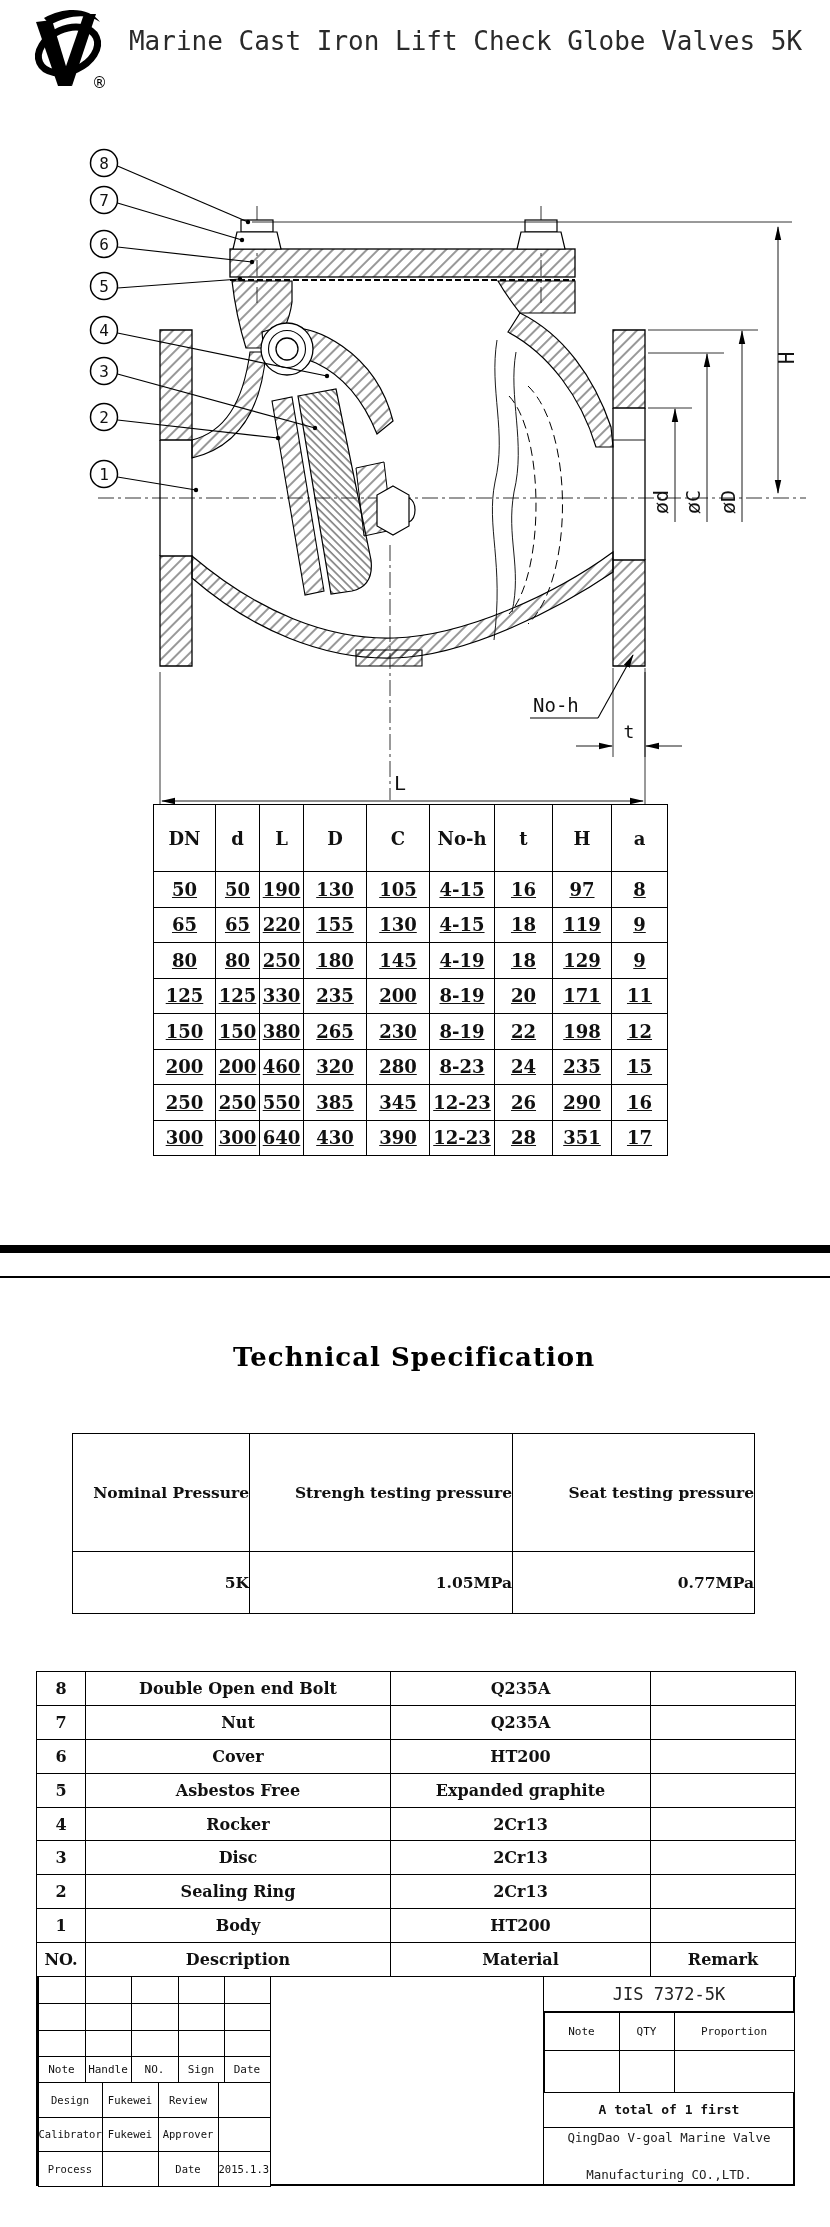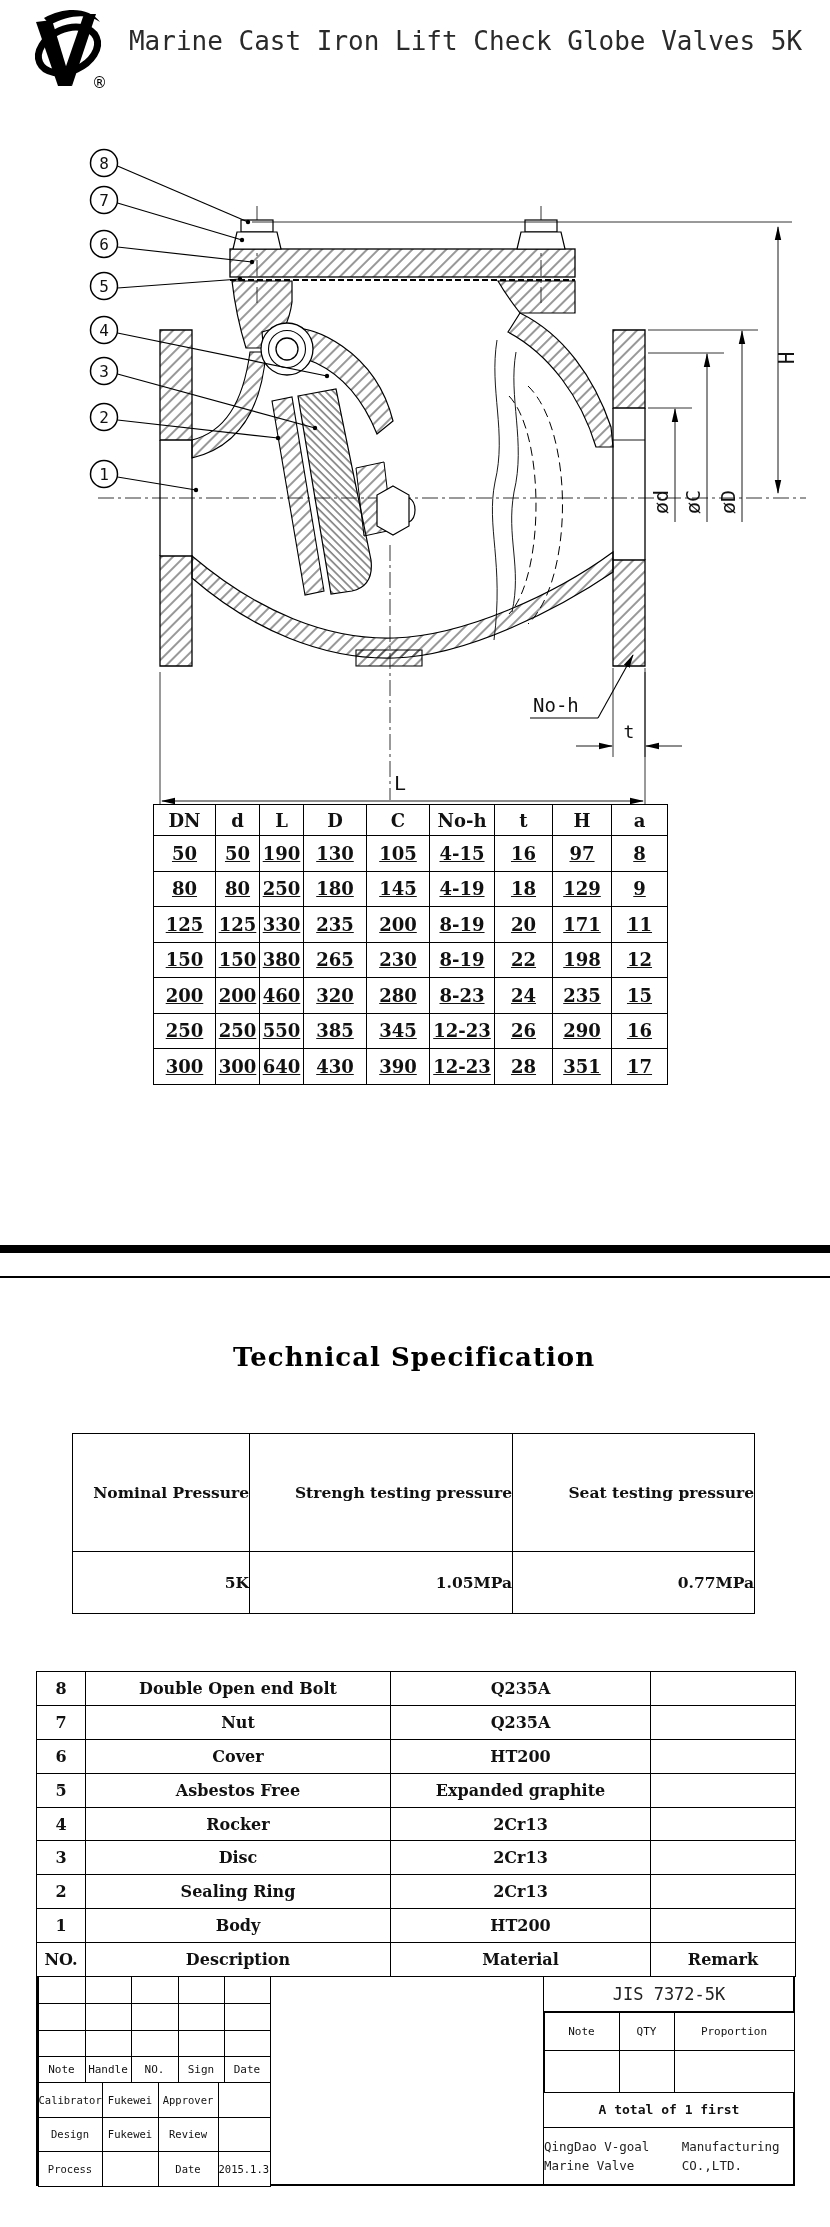--- a/index.html
+++ b/index.html
@@ -7,21 +7,21 @@
   *{box-sizing:border-box;}
   .abs{position:absolute;}
   table{border-collapse:collapse;table-layout:fixed;position:absolute;background:#fff;}
   td,th{padding:0;overflow:hidden;white-space:nowrap;}
 
   
   .hdr-title{left:108px;top:26px;width:715px;font-size:26px;letter-spacing:0px;color:#2a2a2a;text-align:center;}
 
   
   .dimtbl td,.dimtbl th{border:1.6px solid #000;text-align:center;font:bold 18px "DejaVu Serif",serif;}
-  .dimtbl thead tr{height:31px;}
+  .dimtbl thead tr{height:67px;}
   .dimtbl tbody tr{height:35.5px;text-decoration:underline;}
 
   
   .rule-thick{left:0;top:1245px;width:830px;height:8px;background:#000;}
   .rule-thin{left:0;top:1276px;width:830px;height:2px;background:#000;}
 
   
   .spec-title{left:8px;top:1342px;width:812px;text-align:center;font:bold 26px "DejaVu Serif",serif;letter-spacing:1px;color:#000;}
   .spectbl th,.spectbl td{border:1.7px solid #000;text-align:right;font:bold 15.5px "DejaVu Serif",serif;}
   .spectbl thead tr{height:118px;}
@@ -32,21 +32,21 @@
 
   
   .tblock{left:36px;top:1976px;width:759px;height:210px;border:2px solid #000;border-top:none;}
   .tb{border-collapse:collapse;}
   .tb td{border:1.4px solid #000;text-align:center;font:11px "DejaVu Sans Mono",monospace;}
   .signtb td{font-size:10.5px;}
   .drawing-label{left:232px;top:0;width:275px;height:208px;display:flex;align-items:center;justify-content:center;padding-right:70px;font-size:26px;letter-spacing:3px;color:#222;}
   .rblock{left:505px;top:0;width:250px;height:208px;border-left:1.4px solid #000;}
   .jis-cell{left:0;top:0;width:250px;height:36px;border-bottom:1.4px solid #000;display:flex;align-items:center;justify-content:center;font-size:17px;color:#222;}
   .total-cell{left:0;top:116px;width:250px;height:36px;border-bottom:1.4px solid #000;display:flex;align-items:center;justify-content:center;font:bold 13px "DejaVu Sans Mono",monospace;}
-  .company-cell{left:0;top:152px;width:250px;height:56px;display:flex;flex-direction:row;align-items:center;justify-content:flex-end;font-size:12.5px;line-height:1.55;color:#222;}
+  .company-cell{left:0;top:152px;width:250px;height:56px;display:flex;flex-direction:column;align-items:center;justify-content:space-between;font-size:12.5px;line-height:1.55;color:#222;}
 
   
   .draw{left:0;top:0;width:830px;height:840px;}
   .draw path,.draw rect,.draw line,.draw circle{vector-effect:none;}
   .dtext{font-family:"DejaVu Sans Mono",monospace;fill:#111;}
 </style>
 </head>
 <body>
 
 <svg class="abs" style="left:26px;top:6px" width="84" height="86" viewBox="0 0 84 86">
@@ -264,20 +264,31 @@
         <td>50</td>
         <td>190</td>
         <td>130</td>
         <td>105</td>
         <td>4-15</td>
         <td>16</td>
         <td>97</td>
         <td>8</td>
       </tr>
       <tr>
+        <td>65</td>
+        <td>65</td>
+        <td>220</td>
+        <td>155</td>
+        <td>130</td>
+        <td>4-15</td>
+        <td>18</td>
+        <td>119</td>
+        <td>9</td>
+      </tr>
+      <tr>
         <td>80</td>
         <td>80</td>
         <td>250</td>
         <td>180</td>
         <td>145</td>
         <td>4-19</td>
         <td>18</td>
         <td>129</td>
         <td>9</td>
       </tr>
@@ -474,29 +485,29 @@
 
   <table class="tb signtb" style="left:-0.5px;top:106px;width:232px;">
     <colgroup>
         <col style="width:64px">
         <col style="width:56px">
         <col style="width:60px">
         <col style="width:52px">
       </colgroup>
     <tbody>
         <tr style="height: 34.6px;">
+          <td>Design</td>
+          <td>Fukewei</td>
+          <td>Review</td>
+          <td></td>
+        </tr>
+        <tr style="height: 34.6px;">
           <td>Calibrator</td>
           <td>Fukewei</td>
           <td>Approver</td>
-          <td></td>
-        </tr>
-        <tr style="height: 34.6px;">
-          <td>Design</td>
-          <td>Fukewei</td>
-          <td>Review</td>
           <td></td>
         </tr>
         <tr style="height: 34.6px;">
           <td>Process</td>
           <td></td>
           <td>Date</td>
           <td>2015.1.31</td>
         </tr>
       </tbody>
   </table>

